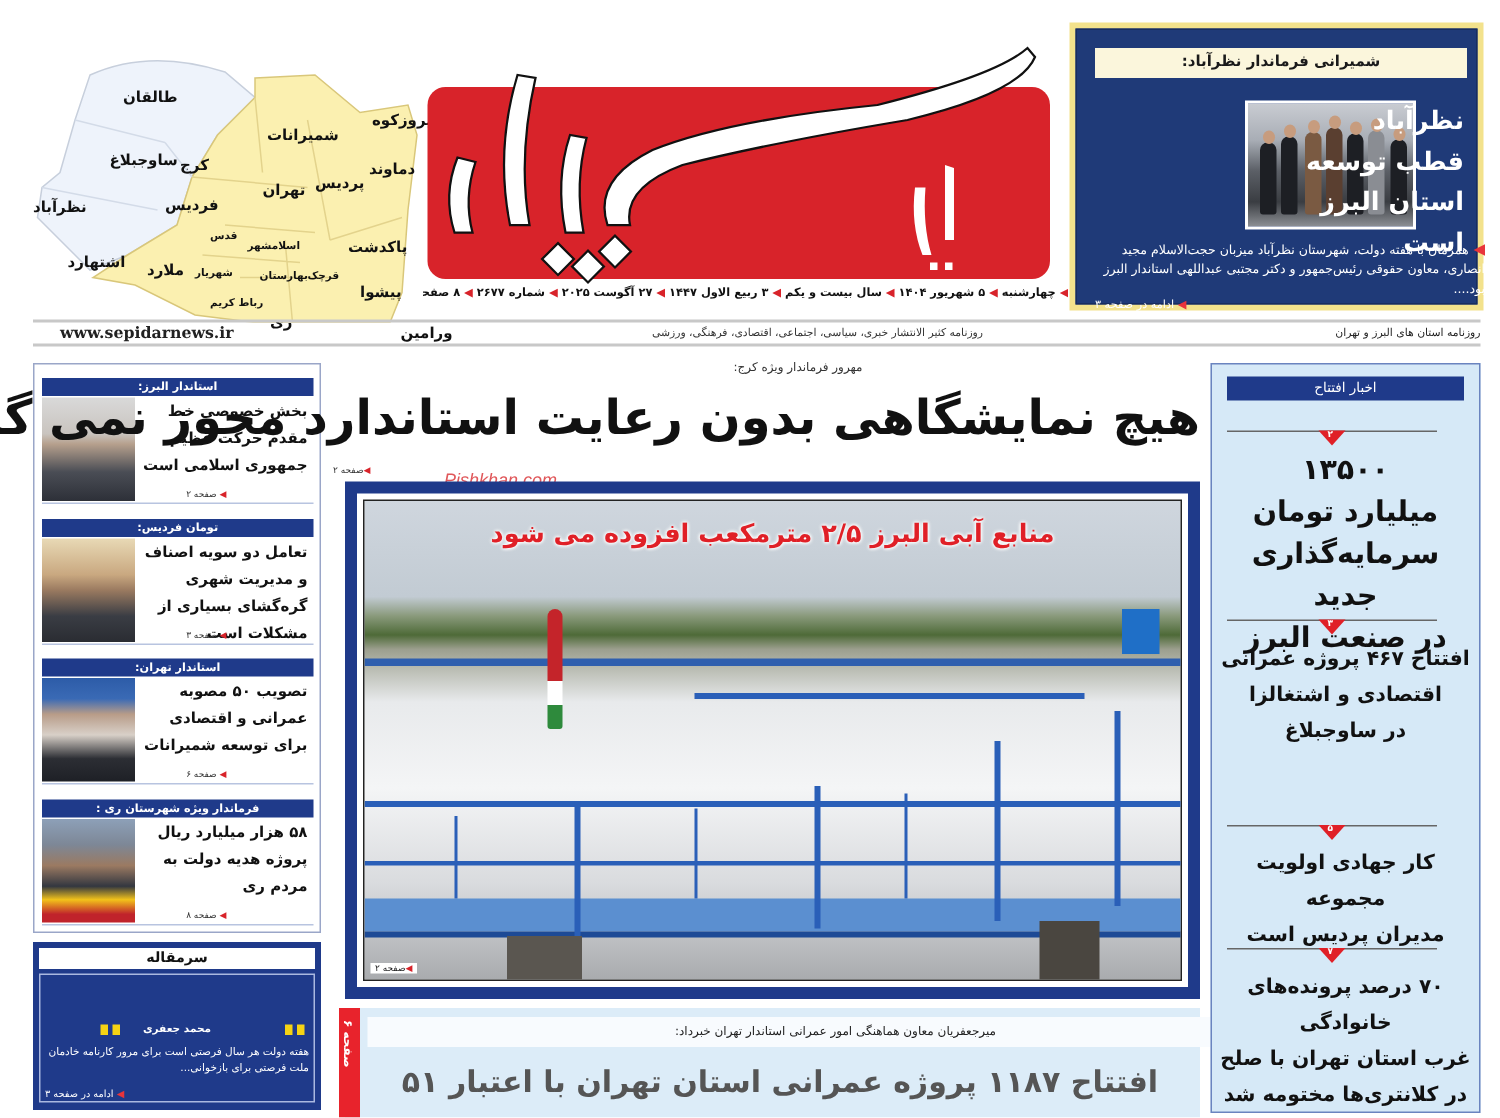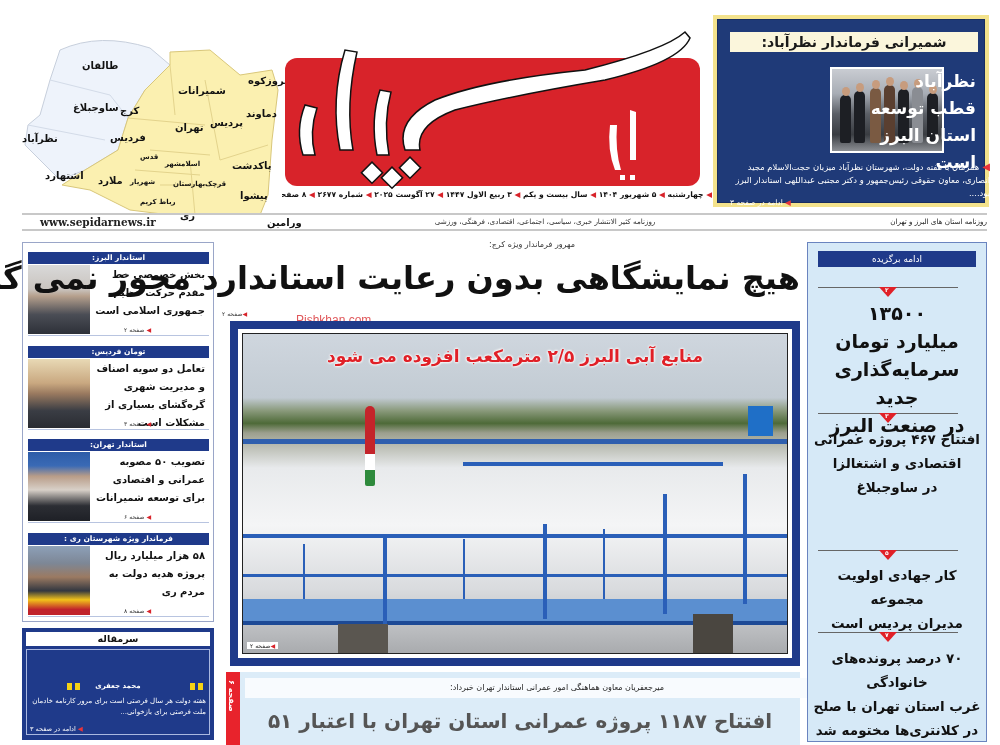--- a/index.html
+++ b/index.html
@@ -16,21 +16,21 @@
 
   
   .masthead { left: 285px; top: 58px; width: 415px; height: 128px; background: #d8232a; border-radius: 12px; }
   .logo-svg { position: absolute; left: 285px; top: 10px; width: 425px; height: 190px; }
   .dateline { left: 282px; top: 190px; width: 430px; height: 14px; font-size: 7.6px; color: #111; font-weight: bold; text-align: right; white-space: nowrap; overflow: hidden; }
   .dateline .arr { color: #d8232a; }
 
   
   .tr-box { left: 713px; top: 15px; width: 276px; height: 192px; background: #f3e28c; padding: 4px; }
   .tr-inner { width: 100%; height: 100%; background: #1f3a78; position: relative; border: 1px solid #182d60; }
-  .tr-kicker { position: absolute; left: 12px; top: 12px; width: 248px; height: 20px; background: #fbf6dc; font-size: 14px; color: #1a1a1a; text-align: center; line-height: 20px; font-weight: bold; direction: rtl; }
+  .tr-kicker { position: absolute; left: 12px; top: 12px; width: 248px; height: 20px; background: #fbf6dc; font-size: 10px; color: #1a1a1a; text-align: center; line-height: 20px; font-weight: bold; direction: rtl; }
   .tr-photo { position: absolute; left: 112px; top: 47px; width: 114px; height: 86px; background: linear-gradient(180deg,#c9ccd2 0%,#a8adb5 30%,#5b5f66 55%,#3a3d42 80%,#8c8f94 100%); border: 2px solid #fff; overflow: hidden; }
   .tr-photo .p { position: absolute; bottom: 8px; width: 11px; height: 48px; background: #1d1f24; border-radius: 5px 5px 2px 2px; }
   .tr-photo .p::before { content: ""; position: absolute; top: -8px; left: 2px; width: 8px; height: 9px; background: #c79c7e; border-radius: 50%; }
   .tr-title { position: absolute; right: 8px; top: 48px; width: 118px; text-align: right; color: #fff; font-weight: bold; font-size: 17px; line-height: 27px; direction: rtl; }
   .tr-lead { position: absolute; left: 10px; top: 140px; width: 262px; color: #fff; font-size: 8.4px; line-height: 13px; text-align: right; direction: rtl; }
   .tr-lead .arr { color: #e8343b; font-size: 10px; }
   .tr-more { position: absolute; left: 12px; top: 178px; font-size: 7.5px; color: #fff; direction: rtl; }
   .tr-more .arr { color: #e8343b; }
   .subhead-line { left: 22px; top: 213px; width: 965px; height: 18px; border-top: 2px solid #c8c8c8; border-bottom: 2px solid #c8c8c8; }
   .website { left: 40px; top: 213px; font-family: "DejaVu Serif", serif; font-size: 10.5px; font-weight: bold; color: #222; line-height: 18px; }
@@ -56,21 +56,21 @@
   .ed-sq { position: absolute; top: 33px; width: 5px; height: 7px; background: #f5d314; }
   .ed-lead { position: absolute; top: 46px; right: 3px; width: 178px; text-align: right; color: #fff; font-size: 7px; line-height: 11px; direction: rtl; }
   .ed-more { position: absolute; bottom: 1px; left: 3px; font-size: 6.5px; color: #fff; direction: rtl; }
   .ed-more .arr { color: #e8343b; }
 
   
   .kicker-main { left: 230px; top: 240px; width: 345px; text-align: right; font-size: 8px; color: #333; direction: rtl; }
   .main-headline { left: 225px; top: 250px; width: 575px; text-align: center; font-size: 32px; line-height: 56px; font-weight: bold; color: #111; direction: rtl; letter-spacing: -1px; white-space: nowrap; }
   .main-page { left: 222px; top: 310px; font-size: 6px; color: #333; direction: rtl; }
   .main-page .arr { color: #d8232a; }
-  .watermark { left: 296px; top: 313px; font-size: 12px; color: #e0575a; font-family: "Liberation Sans", sans-serif; }
+  .watermark { left: 296px; top: 313px; font-size: 12px; color: #e0575a; font-family: "Liberation Sans", sans-serif; font-style: italic; }
 
   
   .photo-frame { left: 230px; top: 321px; width: 570px; height: 345px; background: #1f3a8a; padding: 8px; }
   .photo-inner { width: 100%; height: 100%; background: #fff; padding: 4px; }
   .photo { position: relative; width: 100%; height: 100%; overflow: hidden; border: 1px solid #222;
     background: linear-gradient(180deg, #cfd6de 0%, #c2cbd3 20%, #8a9a7c 24%, #4e6a38 28%, #9c9f8e 31%, #b9bcb2 35%, #e8eaec 42%, #f4f5f6 60%, #d9dbde 80%, #a9abae 100%); }
   .photo-title { position: absolute; top: 12px; width: 100%; text-align: center; color: #e02027; font-weight: bold; font-size: 17px; direction: rtl; text-shadow: 0 0 3px #fff, 0 0 3px #fff, 0 0 2px #fff; }
   .rail { position: absolute; background: #2a5fb8; }
   .flag { position: absolute; left: 122px; top: 72px; width: 10px; height: 80px; background: linear-gradient(180deg,#c4242a 0%,#c4242a 60%,#fff 60%,#fff 80%,#2e8a3c 80%); border-radius: 5px 5px 2px 2px; }
   .photo-page { position: absolute; left: 4px; bottom: 4px; background: #fff; font-size: 6px; padding: 0 3px; color: #222; direction: rtl; }
@@ -252,21 +252,21 @@
 </div>
 
 <div class="abs bottom-box"></div>
 <div class="abs bottom-tab">
     <span>صفحه ۶</span>
   </div>
 <div class="abs bottom-kicker">میرجعفریان معاون هماهنگی امور عمرانی استاندار تهران خبرداد:</div>
 <div class="abs bottom-headline">افتتاح ۱۱۸۷ پروژه عمرانی استان تهران با اعتبار ۵۱ همت</div>
 
 <div class="abs right-col">
-  <div class="rc-title">ادامه برگزیده</div>
+  <div class="rc-title">اخبار افتتاح</div>
 
   <div class="rc-sep" style="top:44px"></div>
   <div class="rc-tri" style="top:44px">
       <span>۲</span>
     </div>
   <div class="rc-item big" style="top:56px">
     <div>۱۳۵۰۰</div>
     <div>میلیارد تومان</div>
     <div>سرمایه‌گذاری جدید</div>
     <div>در صنعت البرز</div>

